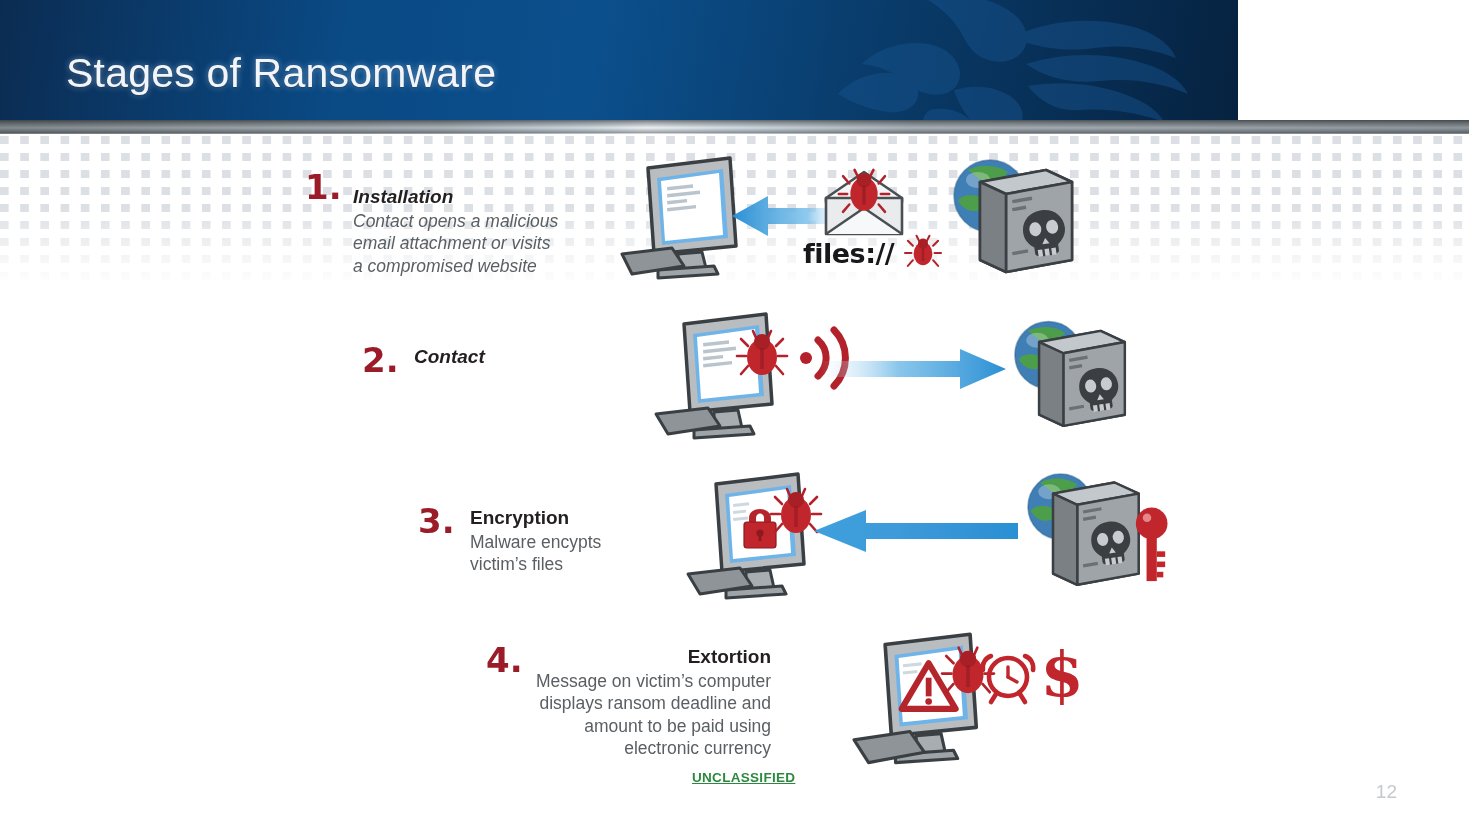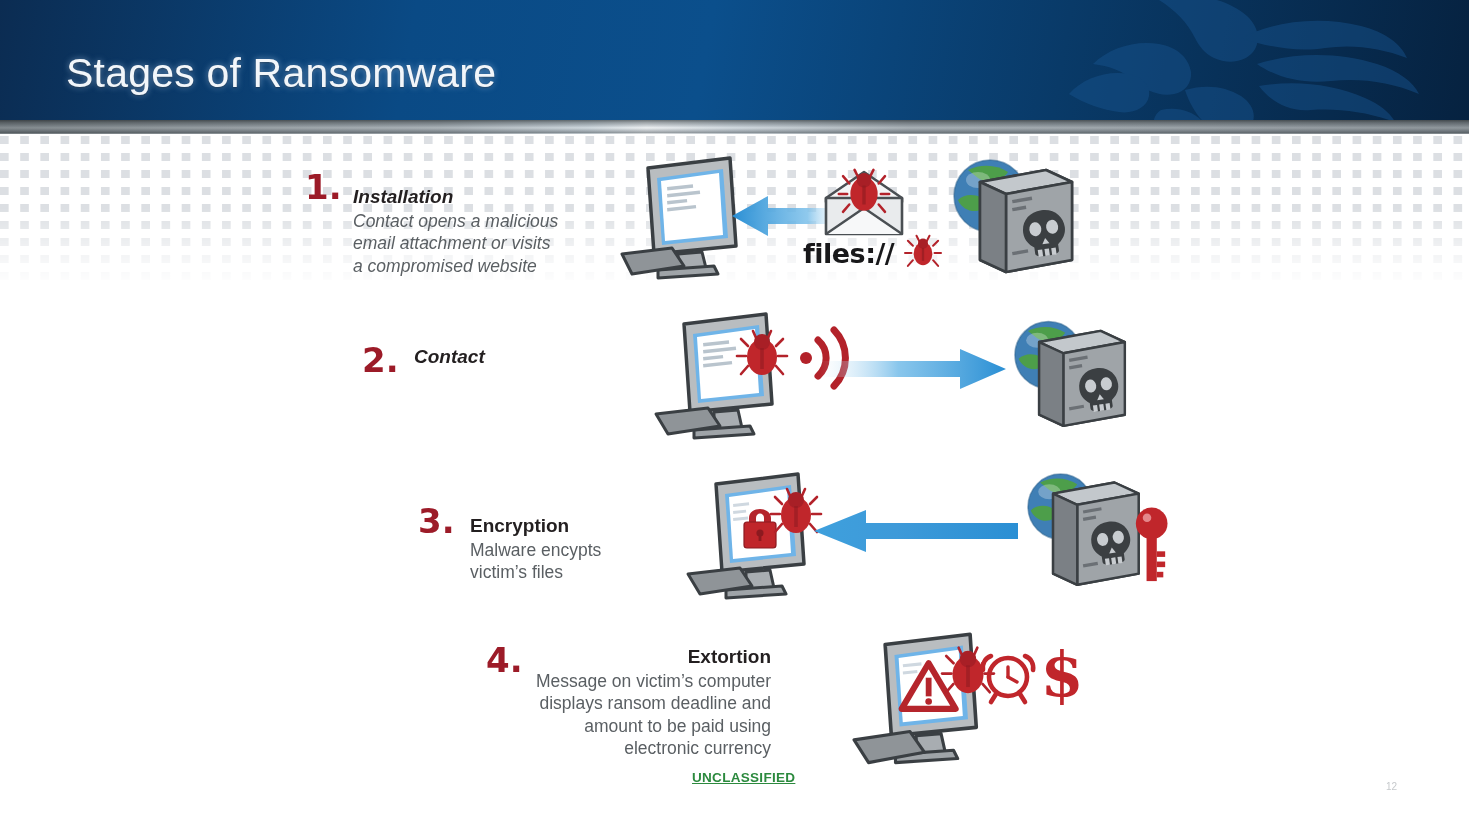--- a/index.html
+++ b/index.html
@@ -18,21 +18,21 @@
     width: 1469px;
     height: 828px;
     background: #ffffff;
     overflow: hidden;
   }
 
   
   #header {
     position: absolute;
     left: 0; top: 0;
-    width: 1469px;
+    width: 1238px;
     height: 120px;
     background: linear-gradient(100deg, #0b2c52 0%, #0a4a85 28%, #0b4f8c 48%, #093a68 72%, #062240 100%);
     overflow: hidden;
     padding-left: 14px;
   }
   #header-eagle {
     position: absolute;
     right: 30px; top: -14px;
     width: 430px; height: 150px;
     opacity: .55;
@@ -110,41 +110,41 @@
     color: #5a5f63;
     line-height: 1.28;
     white-space: pre-line;
   }
 
   #step-1 { left: 305px; top: 170px; width: 320px; }
   #step-1 .step-body { left: 48px; top: 16px; font-style: italic; }
   #step-2 { left: 362px; top: 343px; width: 300px; }
   #step-2 .step-body { left: 52px; top: 3px; font-style: italic; }
   #step-3 { left: 418px; top: 504px; width: 300px; }
-  #step-3 .step-body { left: 52px; top: 11px; }
+  #step-3 .step-body { left: 52px; top: 3px; }
   #step-4 { left: 486px; top: 643px; width: 350px; }
   #step-4 .step-body { left: 50px; top: 3px; text-align: right; }
 
   
   .gfx { position: absolute; }
 
   
   #unclassified {
     position: absolute;
     left: 692px; top: 770px;
     font-size: 13.5px;
     font-weight: bold;
     color: #2c8a3e;
     letter-spacing: .3px;
     text-decoration: underline;
   }
   #page-number {
     position: absolute;
     right: 72px; top: 781px;
-    font-size: 10px;
+    font-size: 19px;
     color: #c6c9cc;
   }
 
   .http-text {
     position: absolute;
     font-size: 27px;
     font-weight: bold;
     color: #18181a;
     font-family: "DejaVu Sans", sans-serif;
     letter-spacing: -.5px;

